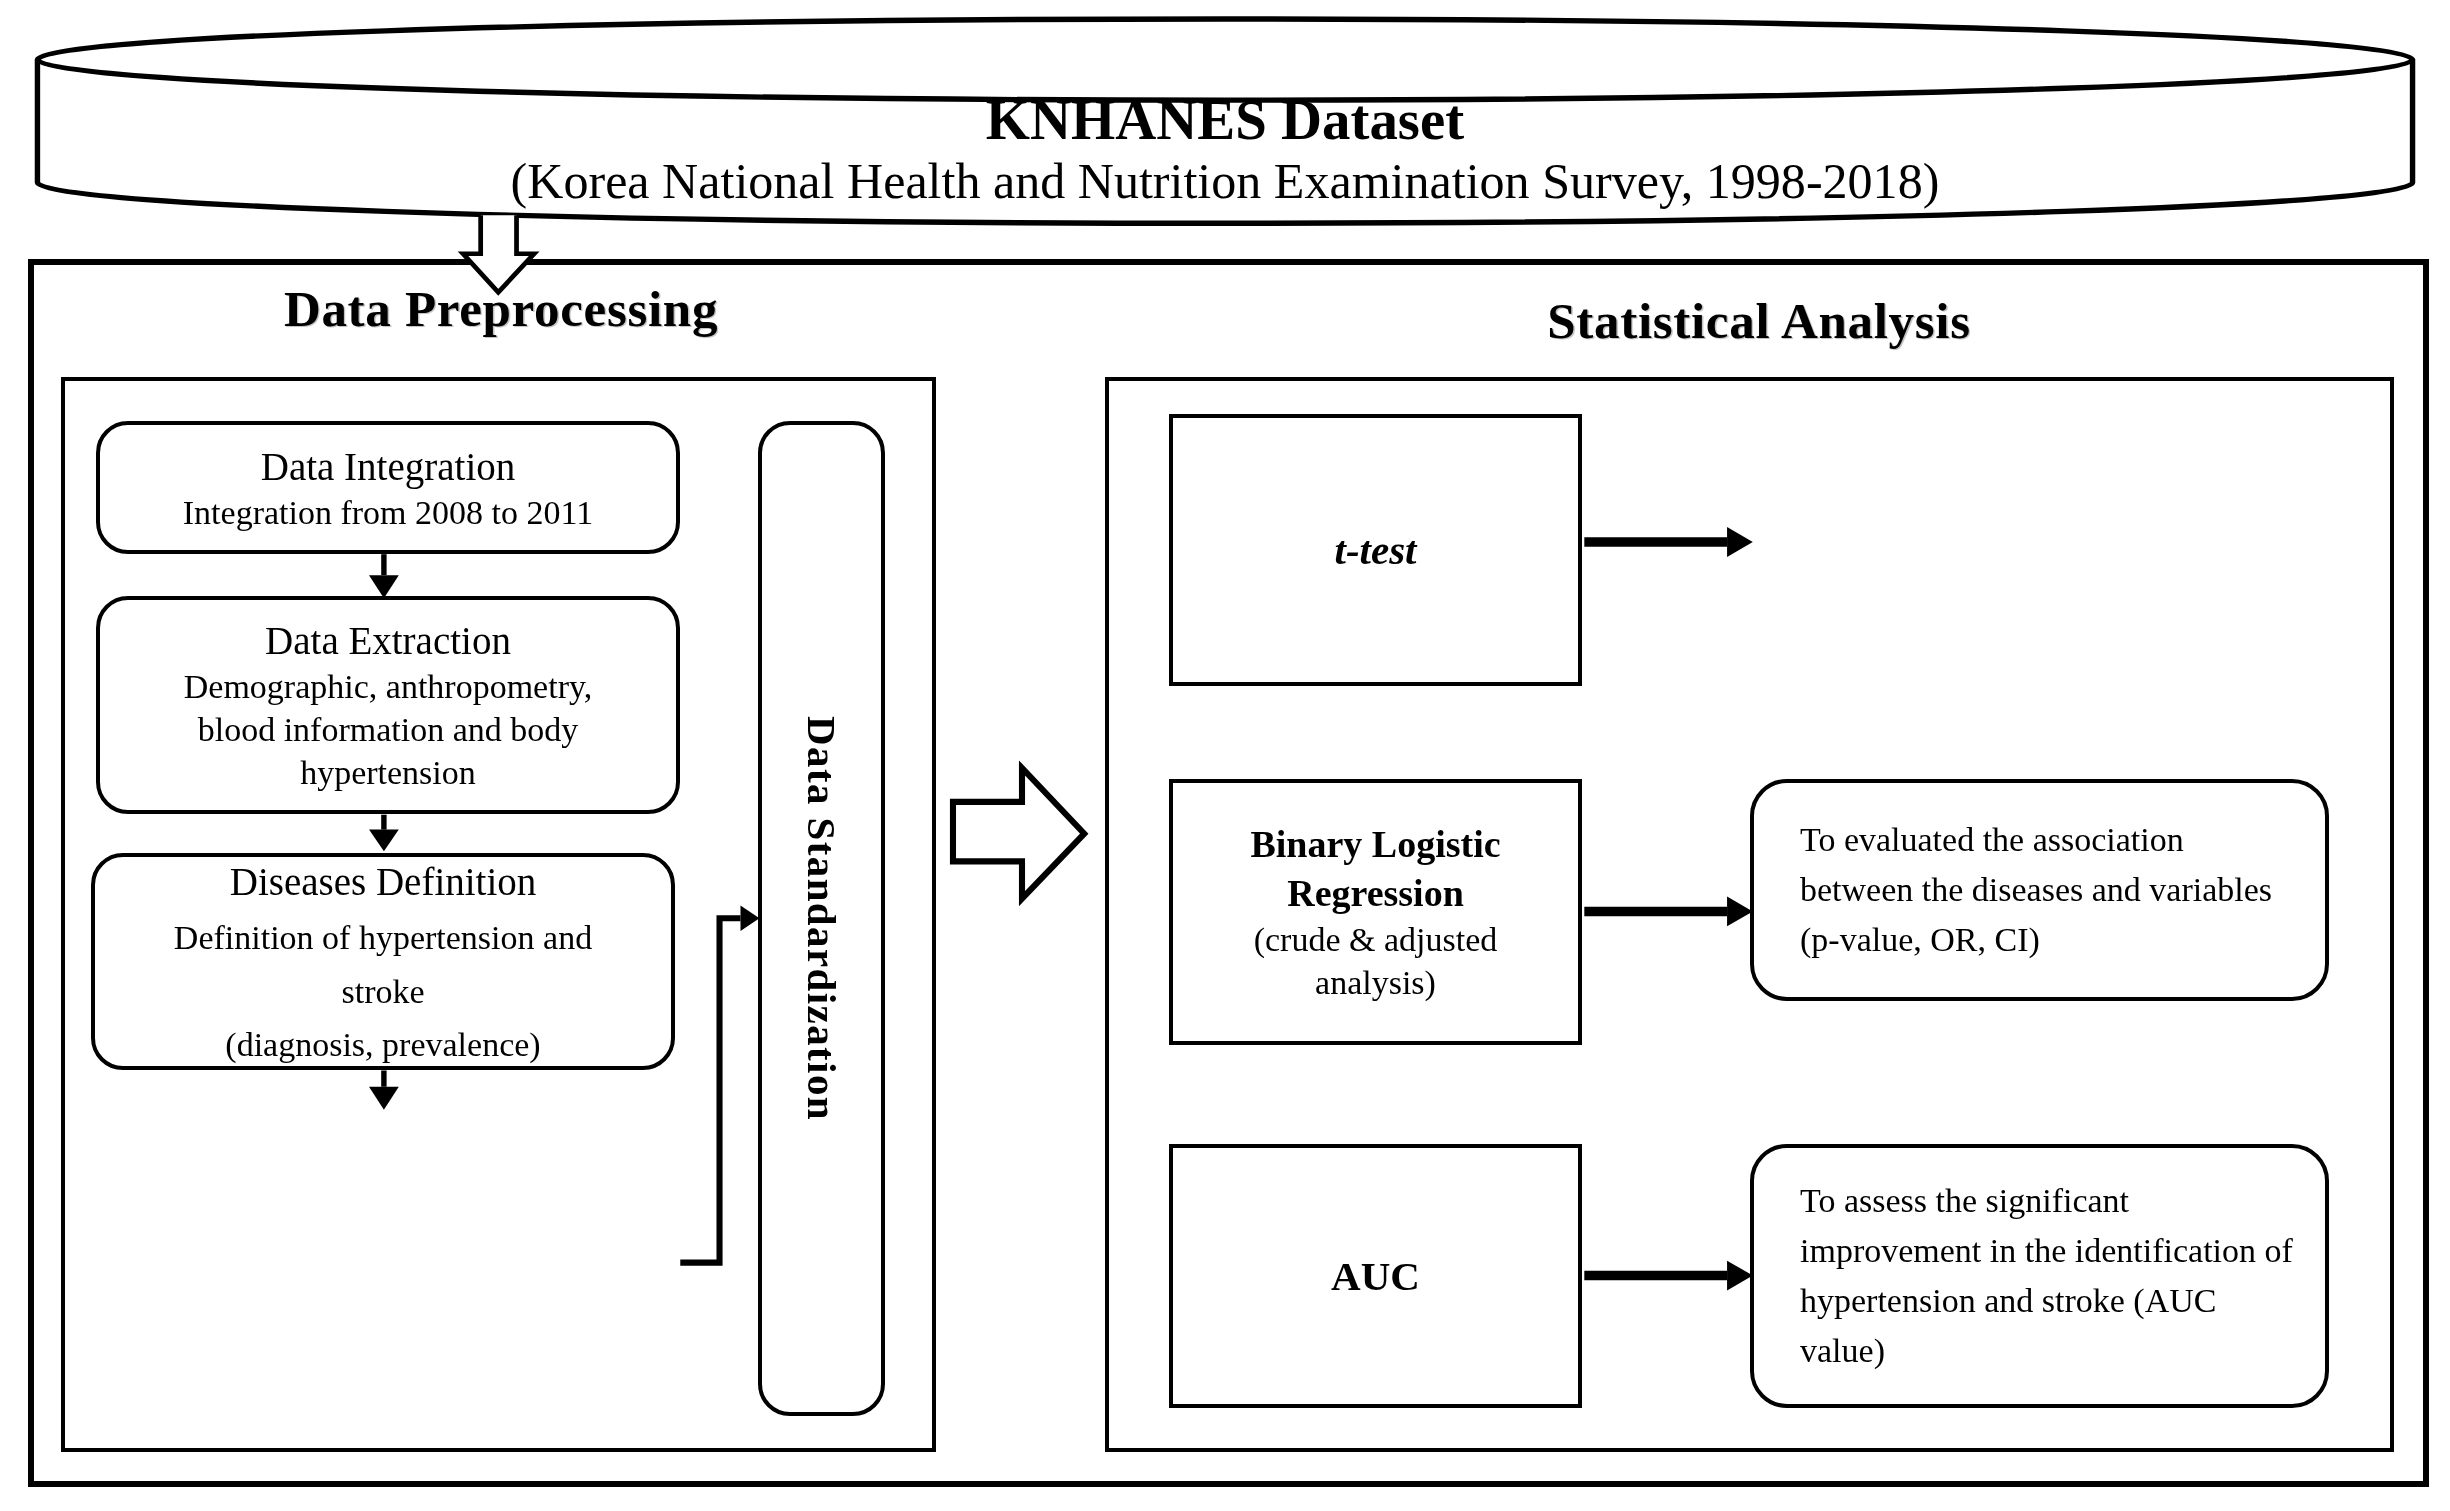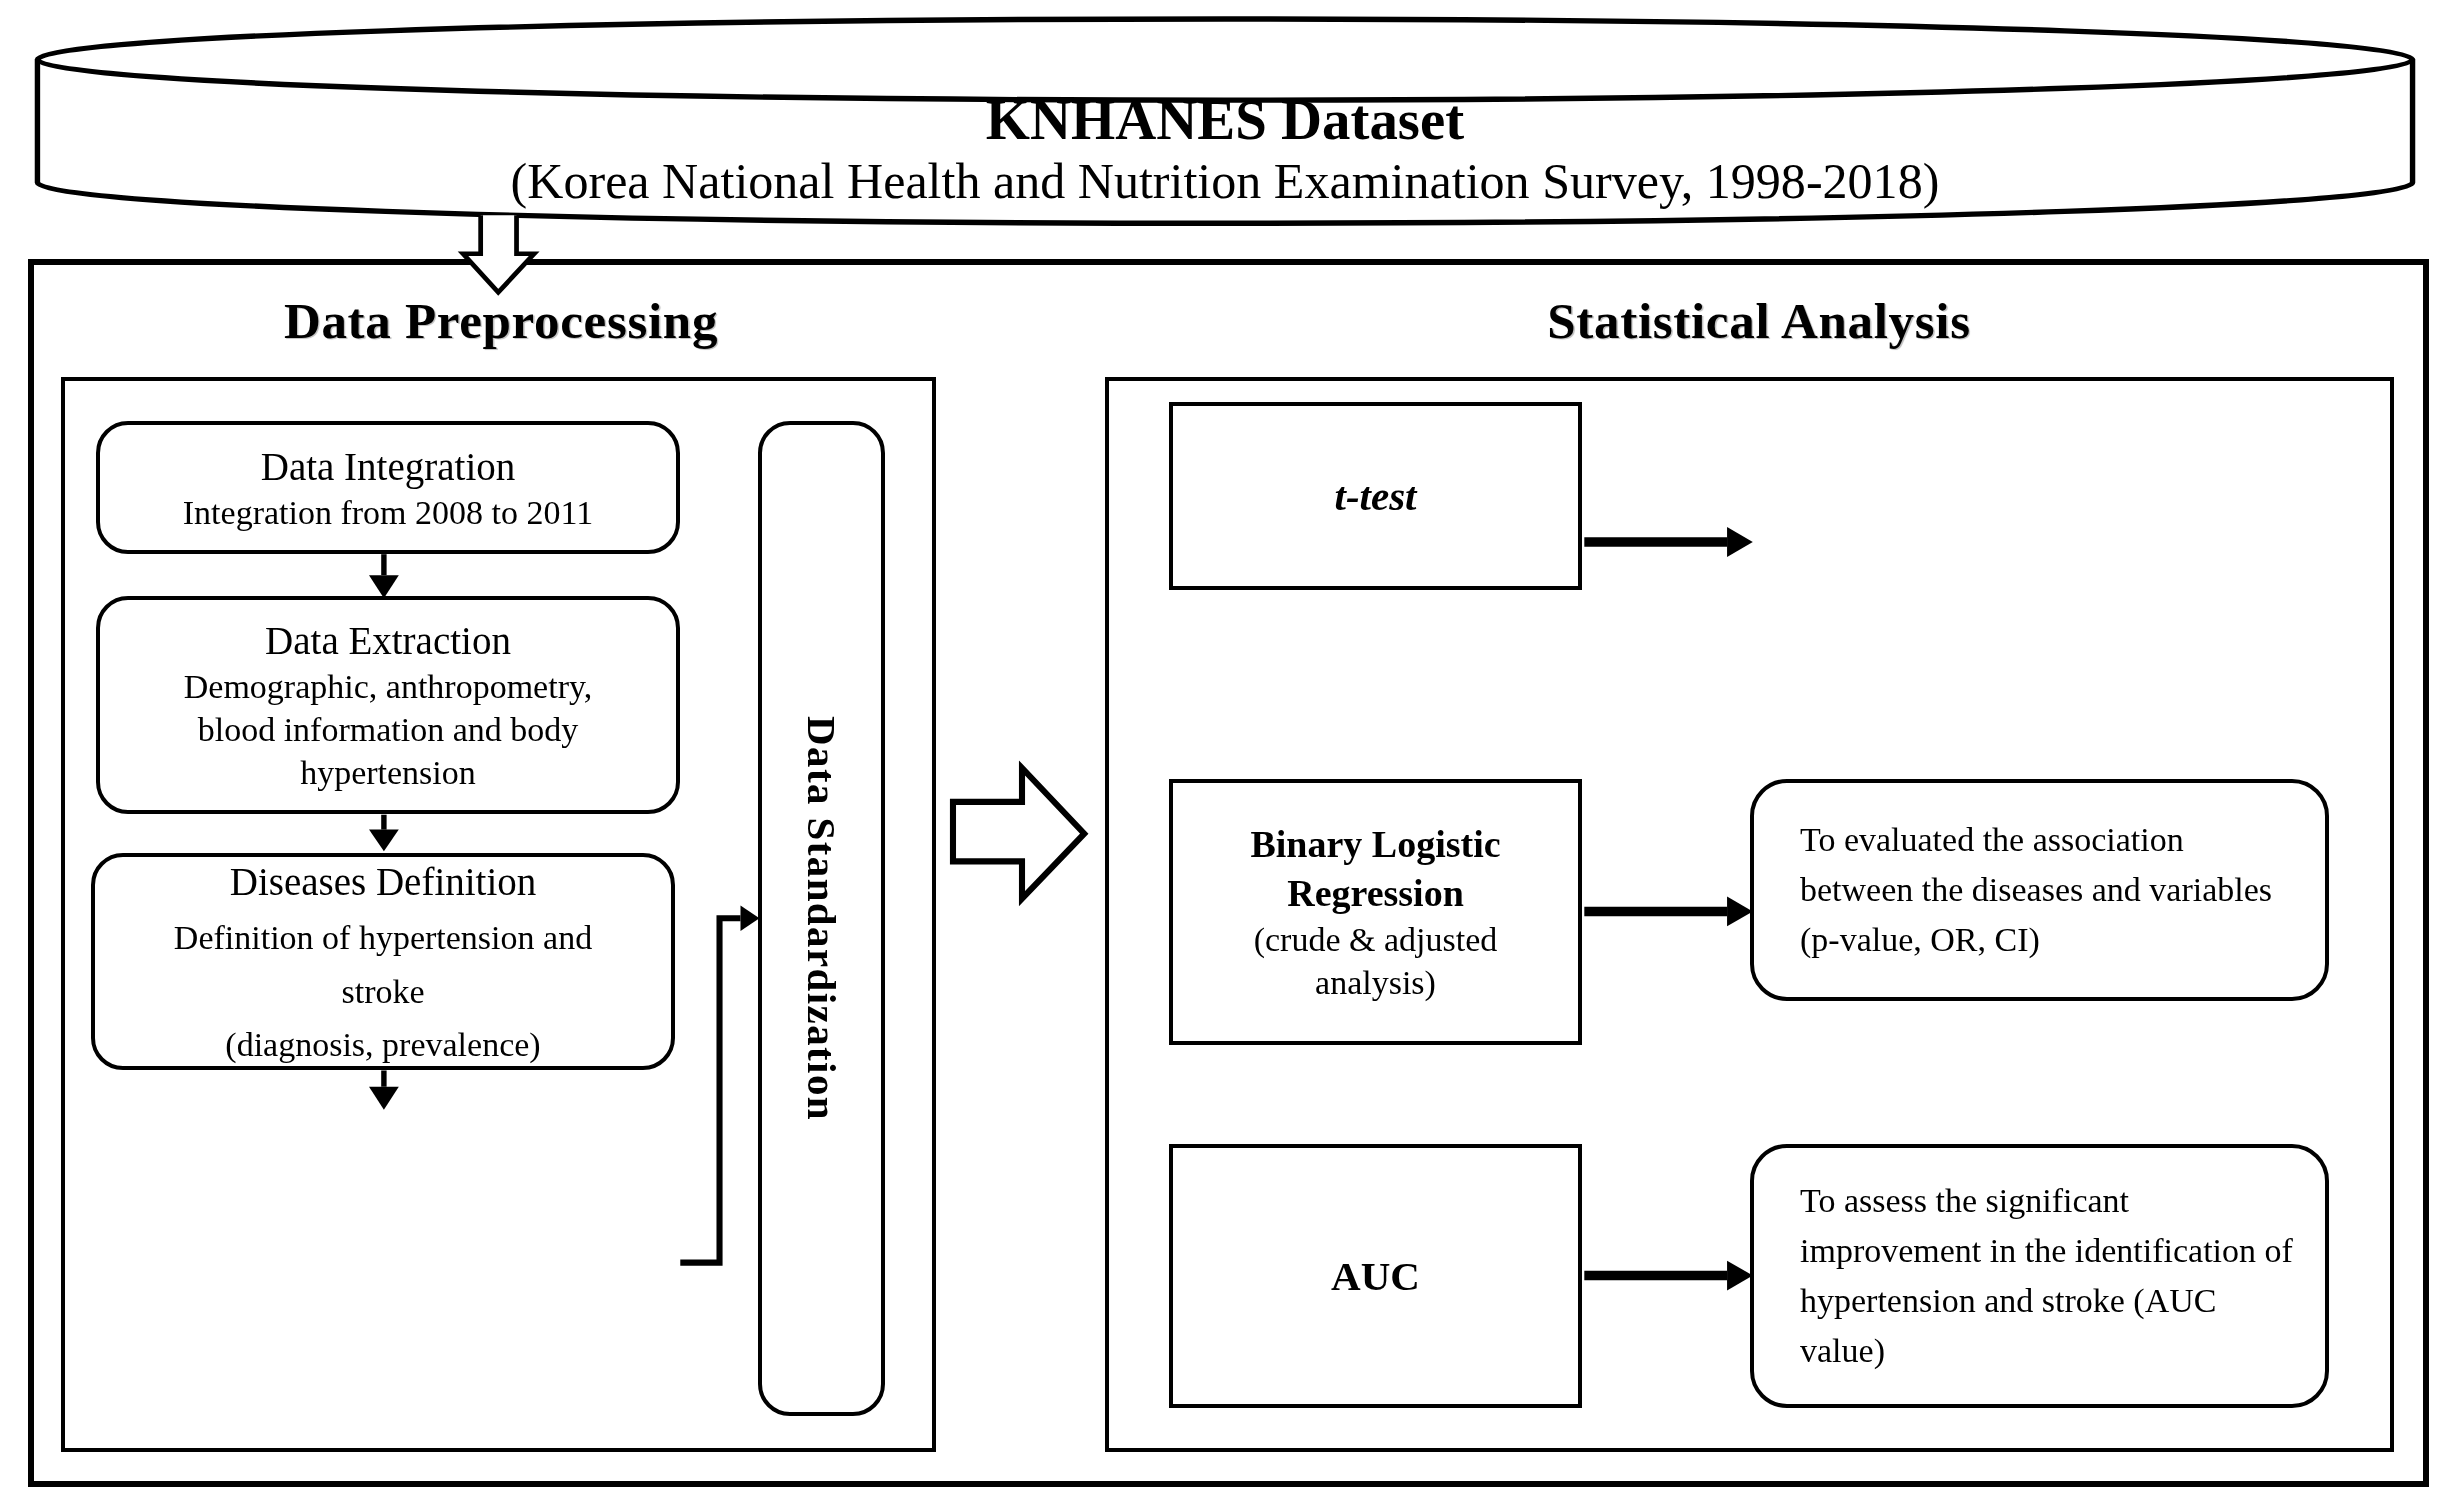--- a/index.html
+++ b/index.html
@@ -59,21 +59,21 @@
   .cyl-title{font-size:84px;font-weight:bold;}
   .cyl-sub{font-size:74px;}
 </style>
 </head>
 <body>
 
 <div class="page">
 
   <div class="abs outer-frame" style="left:28px;top:259px;width:2401px;height:1228px;"></div>
 
-  <div class="abs section-title" style="left:129px;top:292px;width:744px;">Data Preprocessing</div>
+  <div class="abs section-title" style="left:129px;top:280px;width:744px;">Data Preprocessing</div>
   <div class="abs section-title" style="left:1387px;top:292px;width:744px;">Statistical Analysis</div>
 
   <div class="abs inner-frame" style="left:61px;top:377px;width:875px;height:1075px;"></div>
 
   <div class="abs flow-box" style="left:96px;top:421px;width:584px;height:133px;">
     <div class="bx-title">Data Integration</div>
     <div class="bx-line">Integration from 2008 to 2011</div>
   </div>
 
   <div class="abs flow-box" style="left:96px;top:596px;width:584px;height:218px;">
@@ -90,21 +90,21 @@
     <div class="bx-line">(diagnosis, prevalence)</div>
   </div>
 
 
   <div class="abs std-box" style="left:758px;top:421px;width:127px;height:995px;">
     <div class="vtext">Data Standardization</div>
   </div>
 
   <div class="abs inner-frame" style="left:1105px;top:377px;width:1289px;height:1075px;"></div>
 
-  <div class="abs method-box" style="left:1169px;top:402px;width:413px;height:188px;text-align:right;">
+  <div class="abs method-box" style="left:1169px;top:414px;width:413px;height:272px;text-align:right;">
     <div class="m-title" style="font-style:italic;">t-test</div>
   </div>
 
   <div class="abs method-box" style="left:1169px;top:779px;width:413px;height:266px;">
     <div class="m-title" style="font-size:38px;line-height:49px;">Binary Logistic Regression</div>
     <div class="m-sub">(crude &amp; adjusted analysis)</div>
   </div>
   <div class="abs result-box" style="left:1750px;top:779px;width:579px;height:222px;">
     <div class="r-text">To evaluated the association between the diseases and variables (p-value, OR, CI)</div>
   </div>

